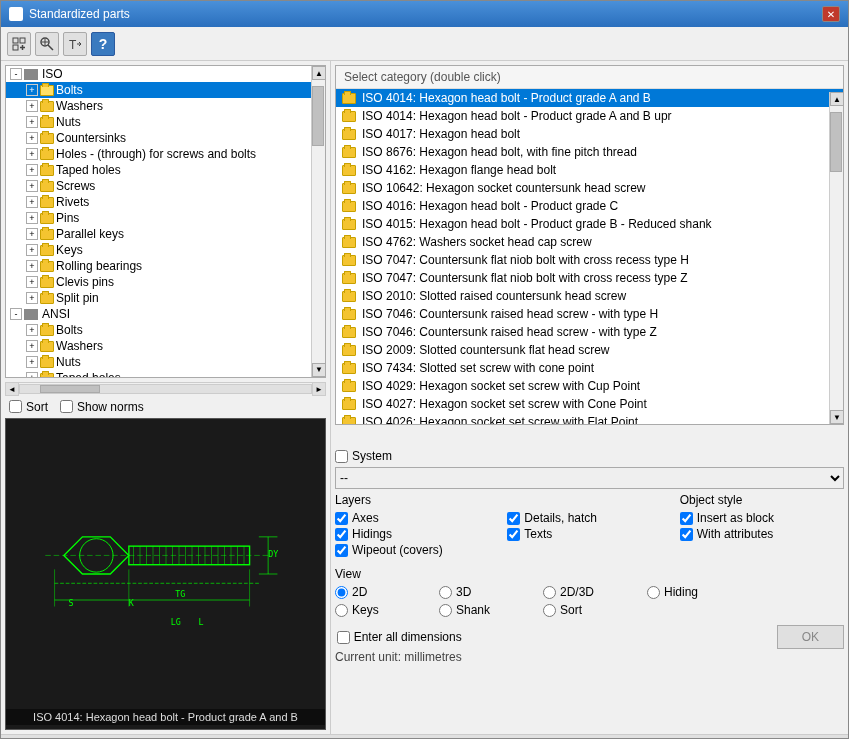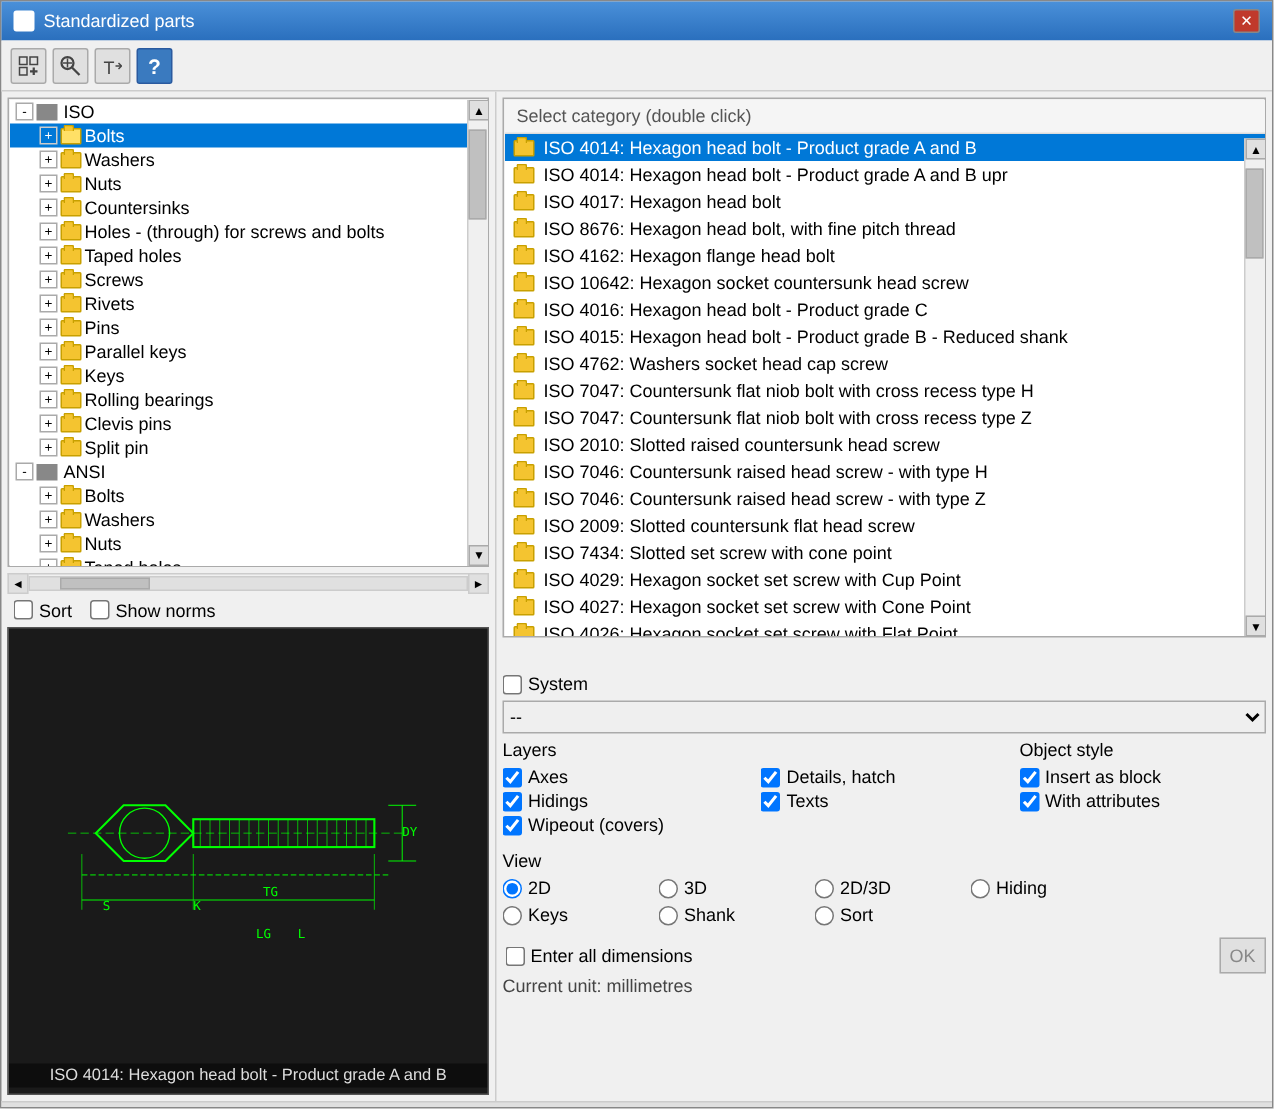--- a/index.html
+++ b/index.html
@@ -325,21 +325,21 @@
     }
 
     .bottom-options {
       display: flex;
       align-items: center;
       justify-content: space-between;
       margin-top: 4px;
     }
 
     .ok-btn {
-      padding: 4px 6px;
+      padding: 4px 24px;
       background: #e0e0e0;
       border: 1px solid #aaa;
       font-size: 12px;
       cursor: pointer;
       color: #888;
     }
 
     .current-unit {
       font-size: 12px;
       color: #444;

